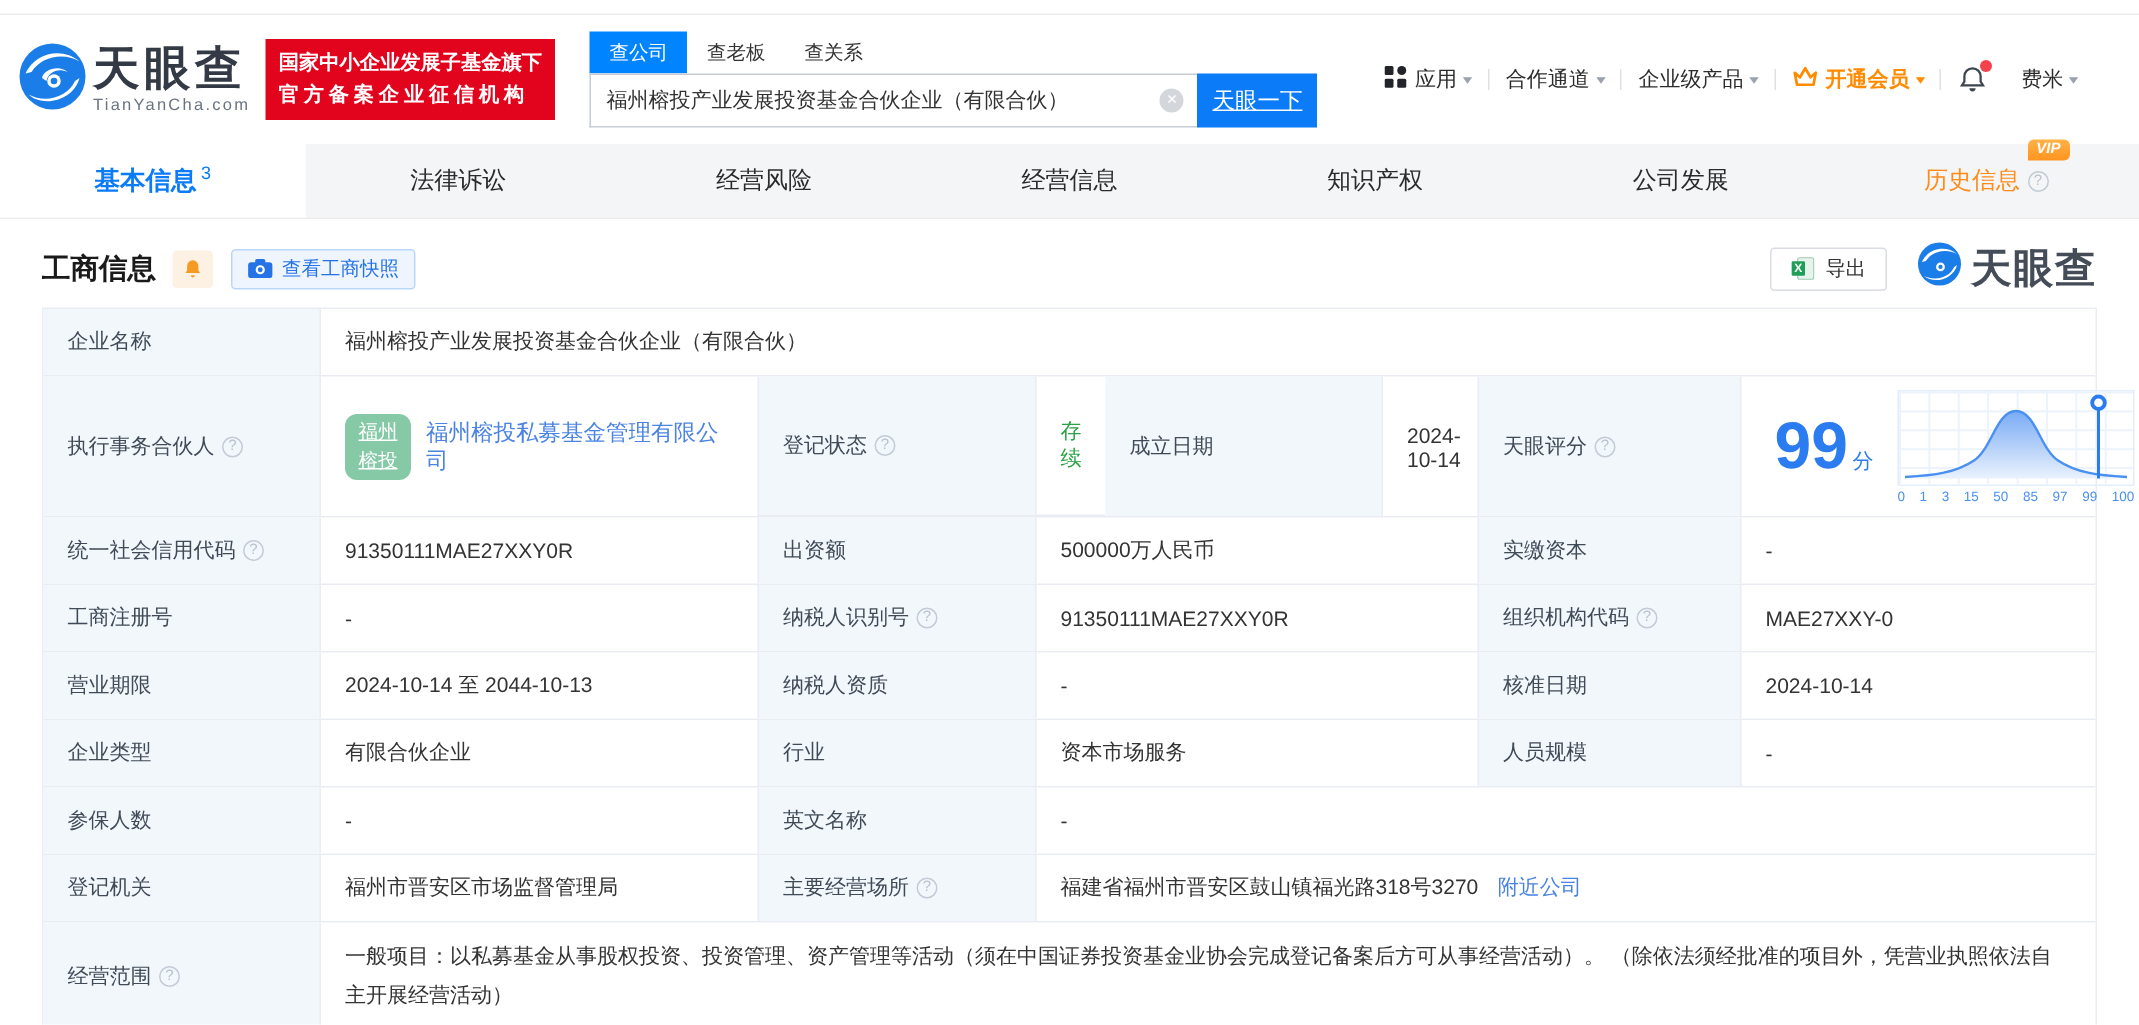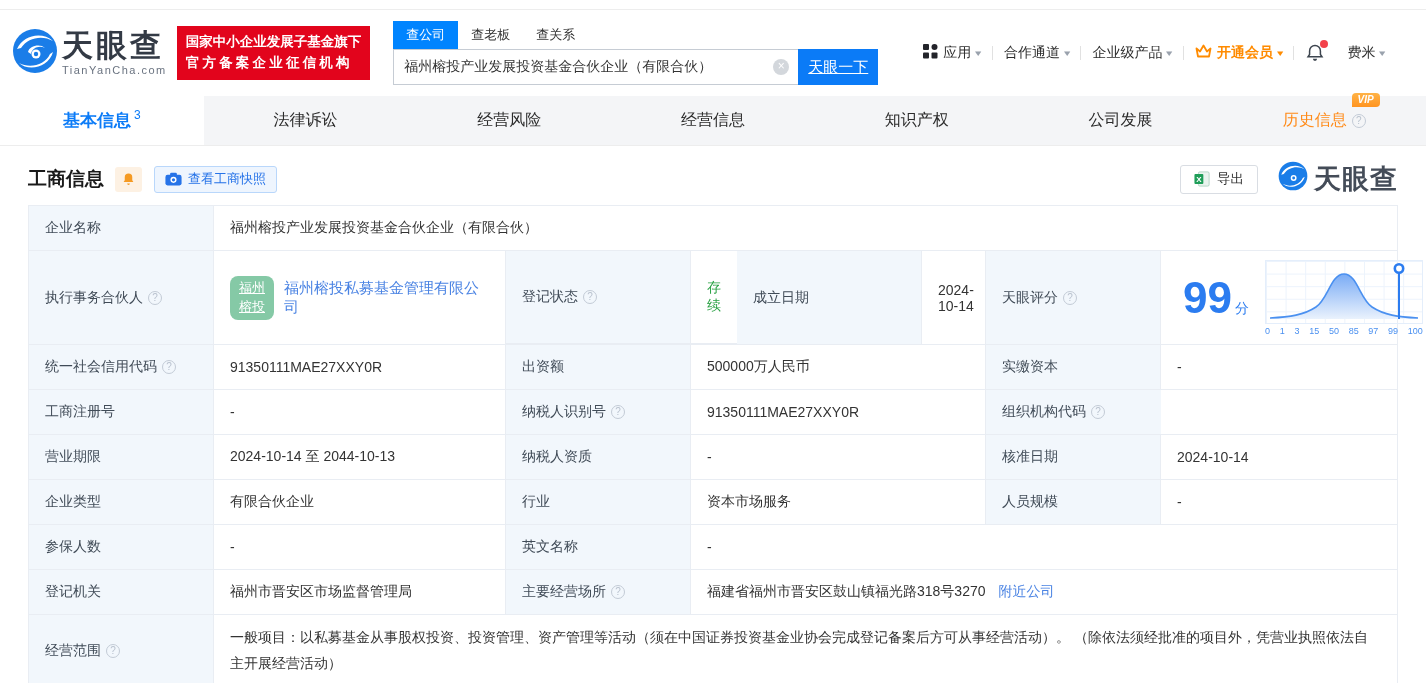--- a/index.html
+++ b/index.html
@@ -353,20 +353,21 @@
       <div class="cell val dash">-</div>
       <div class="cell lbl">
         <span>纳税人识别号</span>
         <span class="help-icon">?</span>
       </div>
       <div class="cell val">91350111MAE27XXY0R</div>
       <div class="cell lbl">
         <span>组织机构代码</span>
         <span class="help-icon">?</span>
       </div>
+      <div class="cell val">MAE27XXY-0</div>
     </div>
 
     <div class="t-row">
       <div class="cell lbl">营业期限</div>
       <div class="cell val">2024-10-14 至 2044-10-13</div>
       <div class="cell lbl">纳税人资质</div>
       <div class="cell val dash">-</div>
       <div class="cell lbl">核准日期</div>
       <div class="cell val">2024-10-14</div>
     </div>

